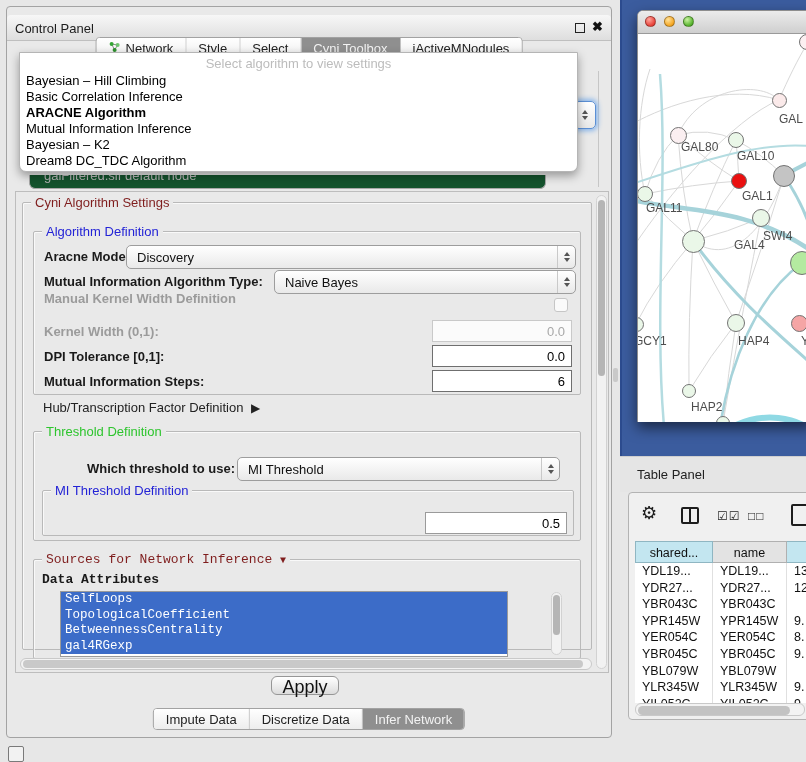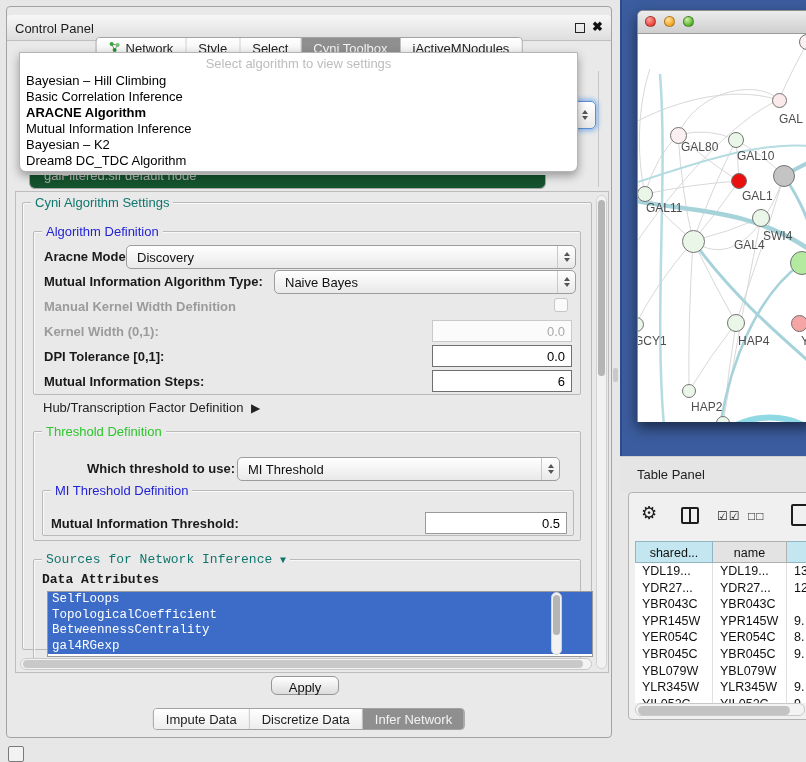--- a/index.html
+++ b/index.html
@@ -45,21 +45,21 @@
 
   
   #settings { left:8px; top:184px; width:594px; height:482px; background:#e9e9e9; border:1px solid #bdbdbd; }
   .vtrack { background:#f2f2f2; border:1px solid #d2d2d2; border-radius:6px; }
   .thumb { background:#b5b5b5; border-radius:5px; }
   .htrack { background:#f3f3f3; border:1px solid #c9c9c9; border-radius:6px; }
 
   .groupbox { position:absolute; border:1px solid #b9b9b9; border-radius:2px;
     box-shadow:inset 1px 1px 0 rgba(255,255,255,.7); }
   .gb-title { position:absolute; top:-8px; left:8px; background:#e9e9e9; padding:0 4px;
-    font-size:13px; color:#0f766e; white-space:nowrap; }
+    font-size:13px; color:#7f1d1d; white-space:nowrap; }
   .gb-title.blue { color:#2323d6; }
   .gb-title.green { color:#2ec52e; }
 
   .lbl { position:absolute; font-size:13px; font-weight:bold; color:#1a1a1a; white-space:nowrap; }
   .lbl.dis { color:#9b9b9b; }
   .plain { font-weight:normal; color:#222; }
 
   .combo { position:absolute; height:24px; background:linear-gradient(#ffffff,#e9e9e9);
     border:1px solid #9d9d9d; border-radius:5px; display:flex; align-items:center; }
   .combo-text { flex:1; padding-left:10px; font-size:13px; color:#111; }
@@ -77,21 +77,21 @@
   .tinput.soft { border:1px solid #9a9a9a; }
 
   .checkbox { position:absolute; width:14px; height:14px; border:1px solid #c6c6c6;
     border-radius:3px; background:#fafafa; }
 
   #attr-list { position:absolute; background:#fff; border:1px solid #9a9a9a; overflow:hidden; }
   .attr-item { height:15.5px; line-height:15.5px; background:#3c6cc8; color:#fff;
     font-size:12.5px; padding-left:4px; }
 
   #apply-btn { left:264px; top:669px; width:68px; height:19px; border:1px solid #969696;
-    border-radius:6px; background:linear-gradient(#ffffff,#dcdcdc); font-size:13px; color:#111;
+    border-radius:6px; background:linear-gradient(#ffffff,#dcdcdc); font-size:18px; color:#111;
     text-align:center; line-height:21px; }
 
   #corner-icon { left:8px; top:746px; width:16px; height:16px; border:1.5px solid #7a7a7a;
     background:#f2f2f2; border-radius:2px; }
   #panel-divider-handle { left:613px; top:368px; width:5px; height:14px; background:#c9c9c9; border-radius:2px; }
 
   
   #net-frame { left:620px; top:0; width:186px; height:456px; background:#3b5c9e;
     border-left:2px solid #2c4b8e; }
   #net-window { left:637px; top:10px; width:176px; height:412px; background:#fff;
@@ -213,21 +213,21 @@
 
           <span class="lbl" style="left:10px;top:42px;">Mutual Information Algorithm Type:</span>
           <div class="combo" style="left:240px;top:38px;width:302px;">
             <span class="combo-text">Naive Bayes</span>
             <span class="combo-step">
                 <i class="tup"></i>
                 <i class="tdn"></i>
               </span>
           </div>
 
-          <span class="lbl dis" style="left:10px;top:67px;">Manual Kernel Width Definition</span>
+          <span class="lbl dis" style="left:10px;top:59px;">Manual Kernel Width Definition</span>
           <span class="checkbox" style="left:520px;top:66px;"></span>
 
           <span class="lbl dis" style="left:10px;top:92px;">Kernel Width (0,1):</span>
           <div class="tinput dis" style="left:398px;top:88px;width:140px;">
             <span>0.0</span>
           </div>
 
           <span class="lbl" style="left:10px;top:117px;">DPI Tolerance [0,1]:</span>
           <div class="tinput" style="left:398px;top:113px;width:140px;">
             <span>0.0</span>
@@ -251,34 +251,33 @@
           <div class="combo" style="left:203px;top:25px;width:323px;">
             <span class="combo-text">MI Threshold</span>
             <span class="combo-step">
                 <i class="tup"></i>
                 <i class="tdn"></i>
               </span>
           </div>
 
           <div class="groupbox" style="left:8px;top:58px;width:532px;height:46px;">
             <span class="gb-title blue">MI Threshold Definition</span>
-            <span class="lbl" style="left:8px;top:25px;">Mutual Information Threshold:</span>
             <div class="tinput soft" style="left:382px;top:21px;width:142px;">
               <span>0.5</span>
             </div>
           </div>
         </div>
 
         <div class="groupbox" style="left:10px;top:356px;width:548px;height:100px;font-family:Liberation Mono, monospace;">
           <span class="gb-title">
             <span>Sources for Network Inference</span>
             <span style="font-size:10px;">▼</span>
           </span>
           <span class="lbl" style="left:8px;top:12px;">Data Attributes</span>
-          <div id="attr-list" style="left:13px;top:31px;width:546px;height:66px;">
+          <div id="attr-list" style="left:26px;top:31px;width:448px;height:66px;">
               <div class="attr-item">SelfLoops</div>
               <div class="attr-item">TopologicalCoefficient</div>
               <div class="attr-item">BetweennessCentrality</div>
               <div class="attr-item">gal4RGexp</div>
             </div>
           <div class="abs vtrack" style="left:517px;top:32px;width:11px;height:63px;">
             <div class="thumb" style="position:absolute;left:1px;top:2px;width:7px;height:40px;"></div>
           </div>
         </div>
       </div>

